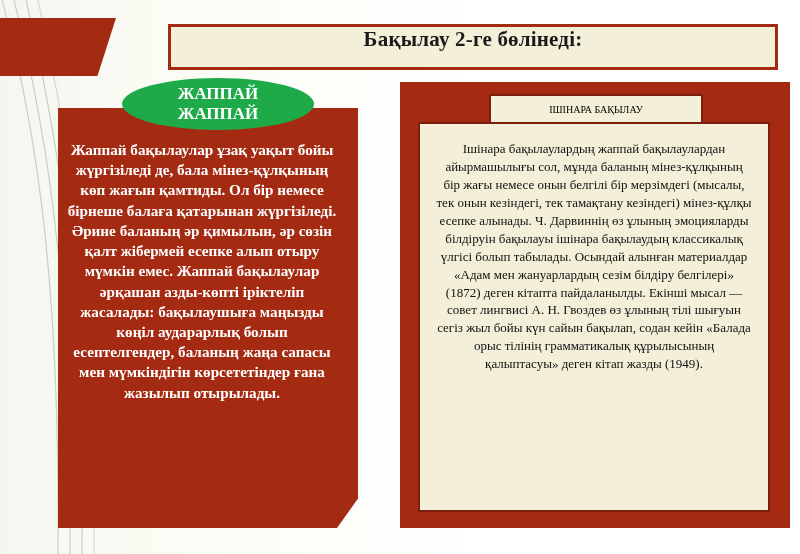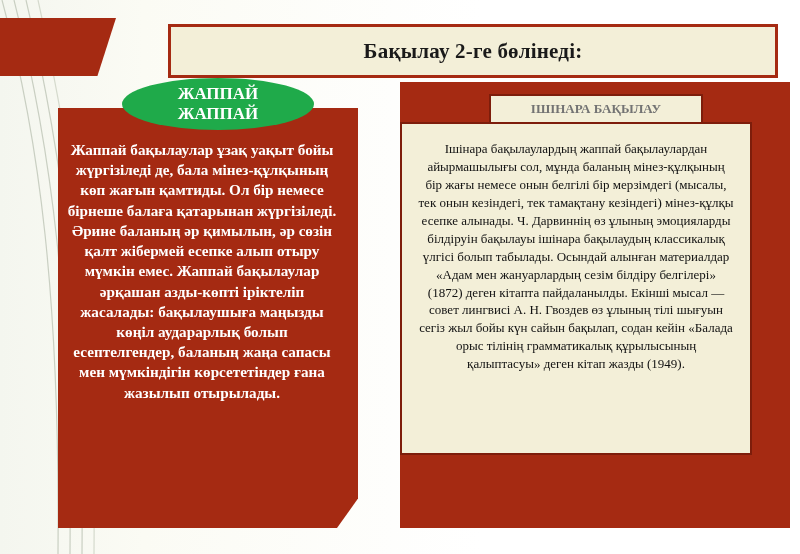--- a/index.html
+++ b/index.html
@@ -41,26 +41,26 @@
     background: #a52a12;
     clip-path: polygon(0 0, 100% 0, 84% 100%, 0 100%);
   }
 
   
   .title-bar {
     position: absolute;
     left: 168px;
     top: 24px;
     width: 610px;
-    height: 54px;
+    height: 46px;
     background: #f3efd8;
     border: 3px solid #a52a12;
     box-sizing: border-box;
     display: flex;
-    align-items: center;
+    align-items: flex-start;
     justify-content: center;
   }
   .title-text {
     font-size: 21px;
     font-weight: bold;
     color: #1a1a1a;
     letter-spacing: 0.2px;
   }
 
   
@@ -112,24 +112,24 @@
     left: 400px;
     top: 82px;
     width: 390px;
     height: 446px;
     background: #a52a12;
     z-index: 2;
   }
   
   .right-card {
     position: absolute;
-    left: 400px;
+    left: 418px;
     top: 122px;
     width: 352px;
-    height: 333px;
+    height: 390px;
     background: #f3efd8;
     border: 2px solid #7d1d0b;
     box-sizing: border-box;
     z-index: 3;
     padding: 16px 16px;
   }
   .right-card .body {
     font-size: 13px;
     line-height: 1.38;
     color: #111111;
@@ -145,23 +145,23 @@
     height: 30px;
     background: #f3efd8;
     border: 2px solid #7d1d0b;
     box-sizing: border-box;
     display: flex;
     align-items: center;
     justify-content: center;
     z-index: 5;
   }
   .right-header span {
-    font-size: 13px;
-    font-weight: bold;
-    color: #737373;
+    font-size: 10px;
+    font-weight: normal;
+    color: #000000;
   }
 </style>
 </head>
 <body>
 
 <div class="slide">
 
   <svg class="strands" viewBox="0 0 200 554" preserveAspectRatio="none">
     <path d="M2 0 C 40 140, 60 300, 58 554" stroke="#c9cfc2" stroke-width="1.2" fill="none"></path>
     <path d="M14 0 C 52 150, 72 310, 70 554" stroke="#c9cfc2" stroke-width="1.2" fill="none"></path>

